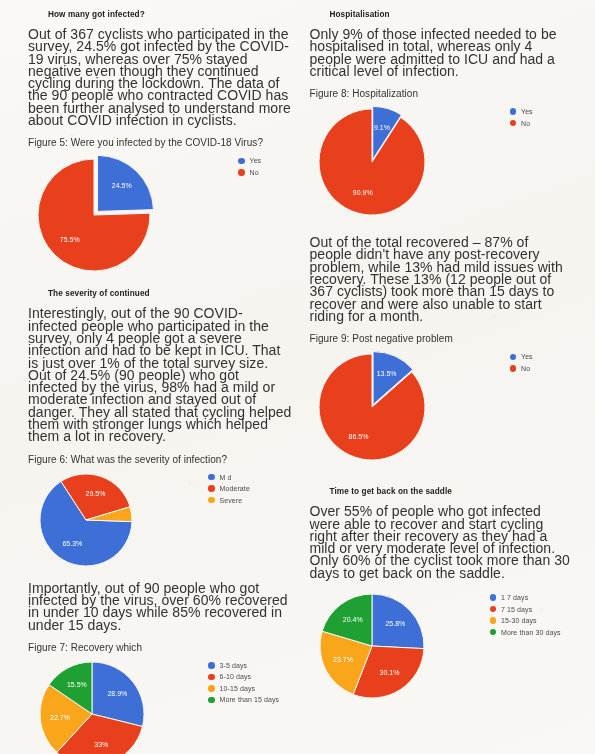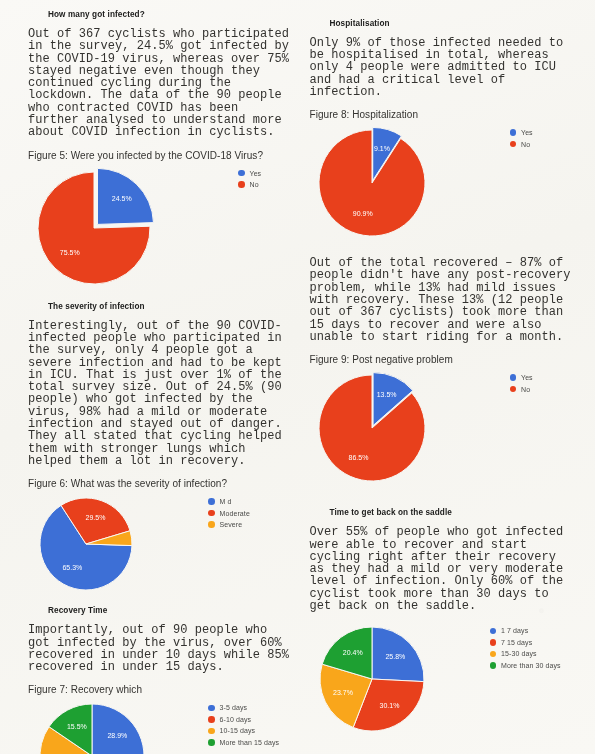--- a/index.html
+++ b/index.html
@@ -27,37 +27,36 @@
   }
   .page{
     position:relative;
     width:595px;height:754px;
     box-sizing:border-box;
     padding:10px 22px 0 28px;
     display:flex;
     gap:18px;
   }
   .col{width:268px;display:flex;flex-direction:column;}
-  .col-right{width:268px;justify-content:center;}
+  .col-right{width:268px;}
 
   h2.sec-title{
     font-size:8.2px;
     font-weight:bold;
     margin:0 0 9px 0;
     letter-spacing:.1px;
     color:#20201f;
     padding-left:20px;
   }
   p.body-text{
-    font-size:12px;
+    font-size:14px;
     line-height:12.3px;
     margin:0 0 11px 0;
     color:#33322f;
     letter-spacing:.05px;
-    font-family:Liberation Mono, monospace;
   }
   p.fig-caption{
     font-size:10px;
     line-height:12px;
     margin:0 0 4px 0;
     color:#33322f;
     letter-spacing:.05px;
   }
   .chart-block{
     position:relative;
@@ -117,21 +116,21 @@
               <span class="legend-label">Yes</span>
             </div>
             <div class="legend-item">
               <span class="legend-swatch" style="background: rgb(232, 64, 28);"></span>
               <span class="legend-label">No</span>
             </div>
           </div>
         </div>
       </div>
 
-    <h2 class="sec-title">The severity of infection</h2>
+    <h2 class="sec-title">The severity of continued</h2>
     <p class="body-text">Interestingly, out of the 90 COVID-infected people who participated in the survey, only 4 people got a severe infection and had to be kept in ICU. That is just over 1% of the total survey size. Out of 24.5% (90 people) who got infected by the virus, 98% had a mild or moderate infection and stayed out of danger. They all stated that cycling helped them with stronger lungs which helped them a lot in recovery.</p>
     <p class="fig-caption">Figure 6: What was the severity of infection?</p>
     <div class="chart-block">
         <div class="chart-row">
           <svg width="180" height="104" viewBox="0 0 180 104">
             <path d="M 58 50 L 103.9719780428784 51.605376848315046 A 46 46 0 1 1 33.000495024165424 11.386210352217148 Z" fill="#3D6FD6" stroke="#f8f7f3" stroke-width="1"></path>
             <text x="44.4" y="74.0" class="slice-label">65.3%</text>
             <path d="M 58 50 L 33.000495024165424 11.386210352217148 A 46 46 0 0 1 102.0552179224649 36.76603710885786 Z" fill="#E8401C" stroke="#f8f7f3" stroke-width="1"></path>
             <text x="67.5" y="24.1" class="slice-label">29.5%</text>
             <path d="M 58 50 L 102.0552179224649 36.76603710885786 A 46 46 0 0 1 103.97197804287839 51.605376848315096 Z" fill="#F9A61B" stroke="#f8f7f3" stroke-width="1"></path>
@@ -146,21 +145,20 @@
               <span class="legend-label">Moderate</span>
             </div>
             <div class="legend-item">
               <span class="legend-swatch" style="background: rgb(249, 166, 27);"></span>
               <span class="legend-label">Severe</span>
             </div>
           </div>
         </div>
       </div>
 
-    <h2 class="sec-title">Recovery Time</h2>
     <p class="body-text">Importantly, out of 90 people who got infected by the virus, over 60% recovered in under 10 days while 85% recovered in under 15 days.</p>
     <p class="fig-caption">Figure 7: Recovery which</p>
     <div class="chart-block">
         <div class="chart-row">
           <svg width="180" height="116" viewBox="0 0 180 116">
             <path d="M 64 56 L 64 4 A 52 52 0 0 1 114.4693842377557 68.52362785544891 Z" fill="#3D6FD6" stroke="#f8f7f3" stroke-width="1"></path>
             <text x="89.4" y="36.1" class="slice-label">28.9%</text>
             <path d="M 64 56 L 114.4693842377557 68.52362785544891 A 52 52 0 0 1 28.790838556011636 94.26636839851886 Z" fill="#E8401C" stroke="#f8f7f3" stroke-width="1"></path>
             <text x="73.3" y="86.9" class="slice-label">33%</text>
             <path d="M 64 56 L 28.790838556011636 94.26636839851886 A 52 52 0 0 1 21.020267344225708 26.729834629128433 Z" fill="#F9A61B" stroke="#f8f7f3" stroke-width="1"></path>

